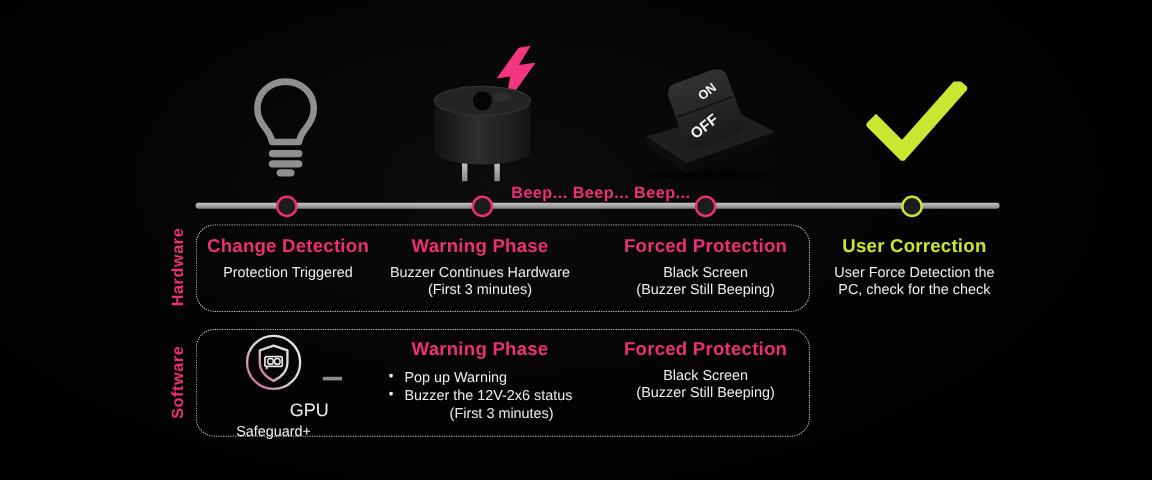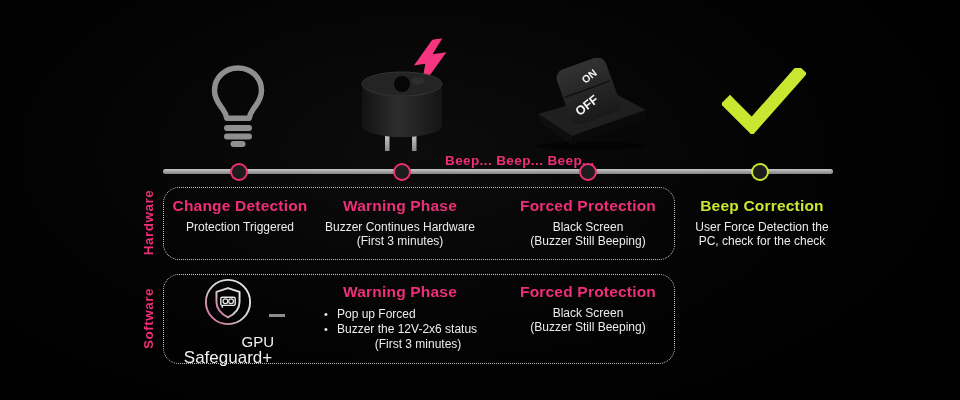--- a/index.html
+++ b/index.html
@@ -7,21 +7,21 @@
     position:relative;width:960px;height:400px;overflow:hidden;
     background:radial-gradient(ellipse 620px 320px at 44% 38%, #0c0c0c 0%, #030303 60%, #000 100%);
     font-family:"Liberation Sans", sans-serif;
   }
   
   .tl-line{position:absolute;left:163px;top:169px;width:670px;height:5px;border-radius:3px;
     background:linear-gradient(#c6c6c6,#838383);}
   .tl-dot{position:absolute;top:163px;width:18px;height:18px;border-radius:50%;
     background:#1d1d1d;border:2.5px solid #ee2f77;box-sizing:border-box;}
   .tl-dot.green{border-color:#c9e631;}
-  .beep{position:absolute;left:445px;top:153px;color:#ee2f77;font-size:13.5px;font-weight:600;letter-spacing:.4px;white-space:nowrap;}
+  .beep{position:absolute;left:426px;top:153px;color:#ee2f77;font-size:13.5px;font-weight:600;letter-spacing:.4px;white-space:nowrap;}
   
   .icon{position:absolute;}
   
   .row-label{position:absolute;width:90px;text-align:center;color:#ee2f77;font-size:13.5px;font-weight:bold;
     letter-spacing:.5px;transform:rotate(-90deg);}
   
   .dotbox{position:absolute;left:163px;width:512px;border:1.5px dotted #c9c9c9;border-radius:16px;box-sizing:border-box;}
   .dotbox.hw{top:187px;height:73px;}
   .dotbox.sw{top:274px;height:90px;}
   
@@ -29,21 +29,21 @@
   .col h3{margin:0;font-size:15.5px;font-weight:bold;color:#ee2f77;letter-spacing:.2px;}
   .col h3.green{color:#c9e631;}
   .col .body{margin-top:6px;font-size:12px;line-height:13.5px;color:#ececec;}
   .bullets{margin-top:6px;text-align:left;padding-left:10px;}
   .bullet-line{font-size:12px;line-height:15px;color:#ececec;position:relative;padding-left:15px;}
   .bullet-line::before{content:"\2022";position:absolute;left:2px;top:0;color:#ececec;font-size:11px;}
   .note-line{font-size:12px;line-height:14px;color:#ececec;text-align:center;padding-left:26px;}
   
   .logo{position:absolute;left:182px;top:277px;width:92px;text-align:center;}
   .logo .name1{margin-top:3px;font-size:15px;line-height:16px;color:#f2f2f2;text-align:right;}
-  .logo .name2{font-size:17px;line-height:16px;color:#f2f2f2;}
+  .logo .name2{font-size:12px;line-height:16px;color:#f2f2f2;}
   .dash{position:absolute;left:269px;top:314px;width:16px;height:2.5px;background:#8d8d8d;}
 </style>
 </head>
 <body>
 
 <div class="stage">
 
   <div class="icon" style="left:206px;top:64px;">
     <svg width="64" height="84" viewBox="0 0 64 84">
       <path d="M32,4 C18.5,4 8.5,14 8.5,26.5 c0,8.6 4.4,13.2 7.8,18 c2.4,3.4 3.9,6.3 4.5,9.8 h22.4 c0.6-3.5 2.1-6.4 4.5-9.8 c3.4-4.8 7.8-9.4 7.8-18 C55.5,14 45.5,4 32,4 Z" fill="none" stroke="#8f8f8f" stroke-width="5.5" stroke-linejoin="round"></path>
@@ -133,21 +133,21 @@
     </div>
   </div>
   <div class="col" style="left:500px;top:197px;">
     <h3>Forced Protection</h3>
     <div class="body">
       <div>Black Screen</div>
       <div>(Buzzer Still Beeping)</div>
     </div>
   </div>
   <div class="col" style="left:674px;top:197px;">
-    <h3 class="green">Beep Correction</h3>
+    <h3 class="green">User Correction</h3>
     <div class="body">
       <div>User Force Detection the</div>
       <div>PC, check for the check</div>
     </div>
   </div>
 
   <div class="logo">
     <svg width="50" height="50" viewBox="0 0 52 52">
       <defs>
         <linearGradient id="logoG" x1="0" y1="1" x2="1" y2="0">
@@ -164,21 +164,21 @@
       <line x1="20" y1="29.5" x2="20" y2="32" stroke="#e6e6e6" stroke-width="1.5"></line>
     </svg>
     <div class="name1">GPU</div>
     <div class="name2">Safeguard+</div>
   </div>
   <div class="dash"></div>
 
   <div class="col" style="left:312px;top:283px;">
     <h3>Warning Phase</h3>
     <div class="bullets">
-      <div class="bullet-line">Pop up Forced</div>
+      <div class="bullet-line">Pop up Warning</div>
       <div class="bullet-line">Buzzer the 12V-2x6 status</div>
       <div class="note-line">(First 3 minutes)</div>
     </div>
   </div>
   <div class="col" style="left:500px;top:283px;">
     <h3>Forced Protection</h3>
     <div class="body">
       <div>Black Screen</div>
       <div>(Buzzer Still Beeping)</div>
     </div>

